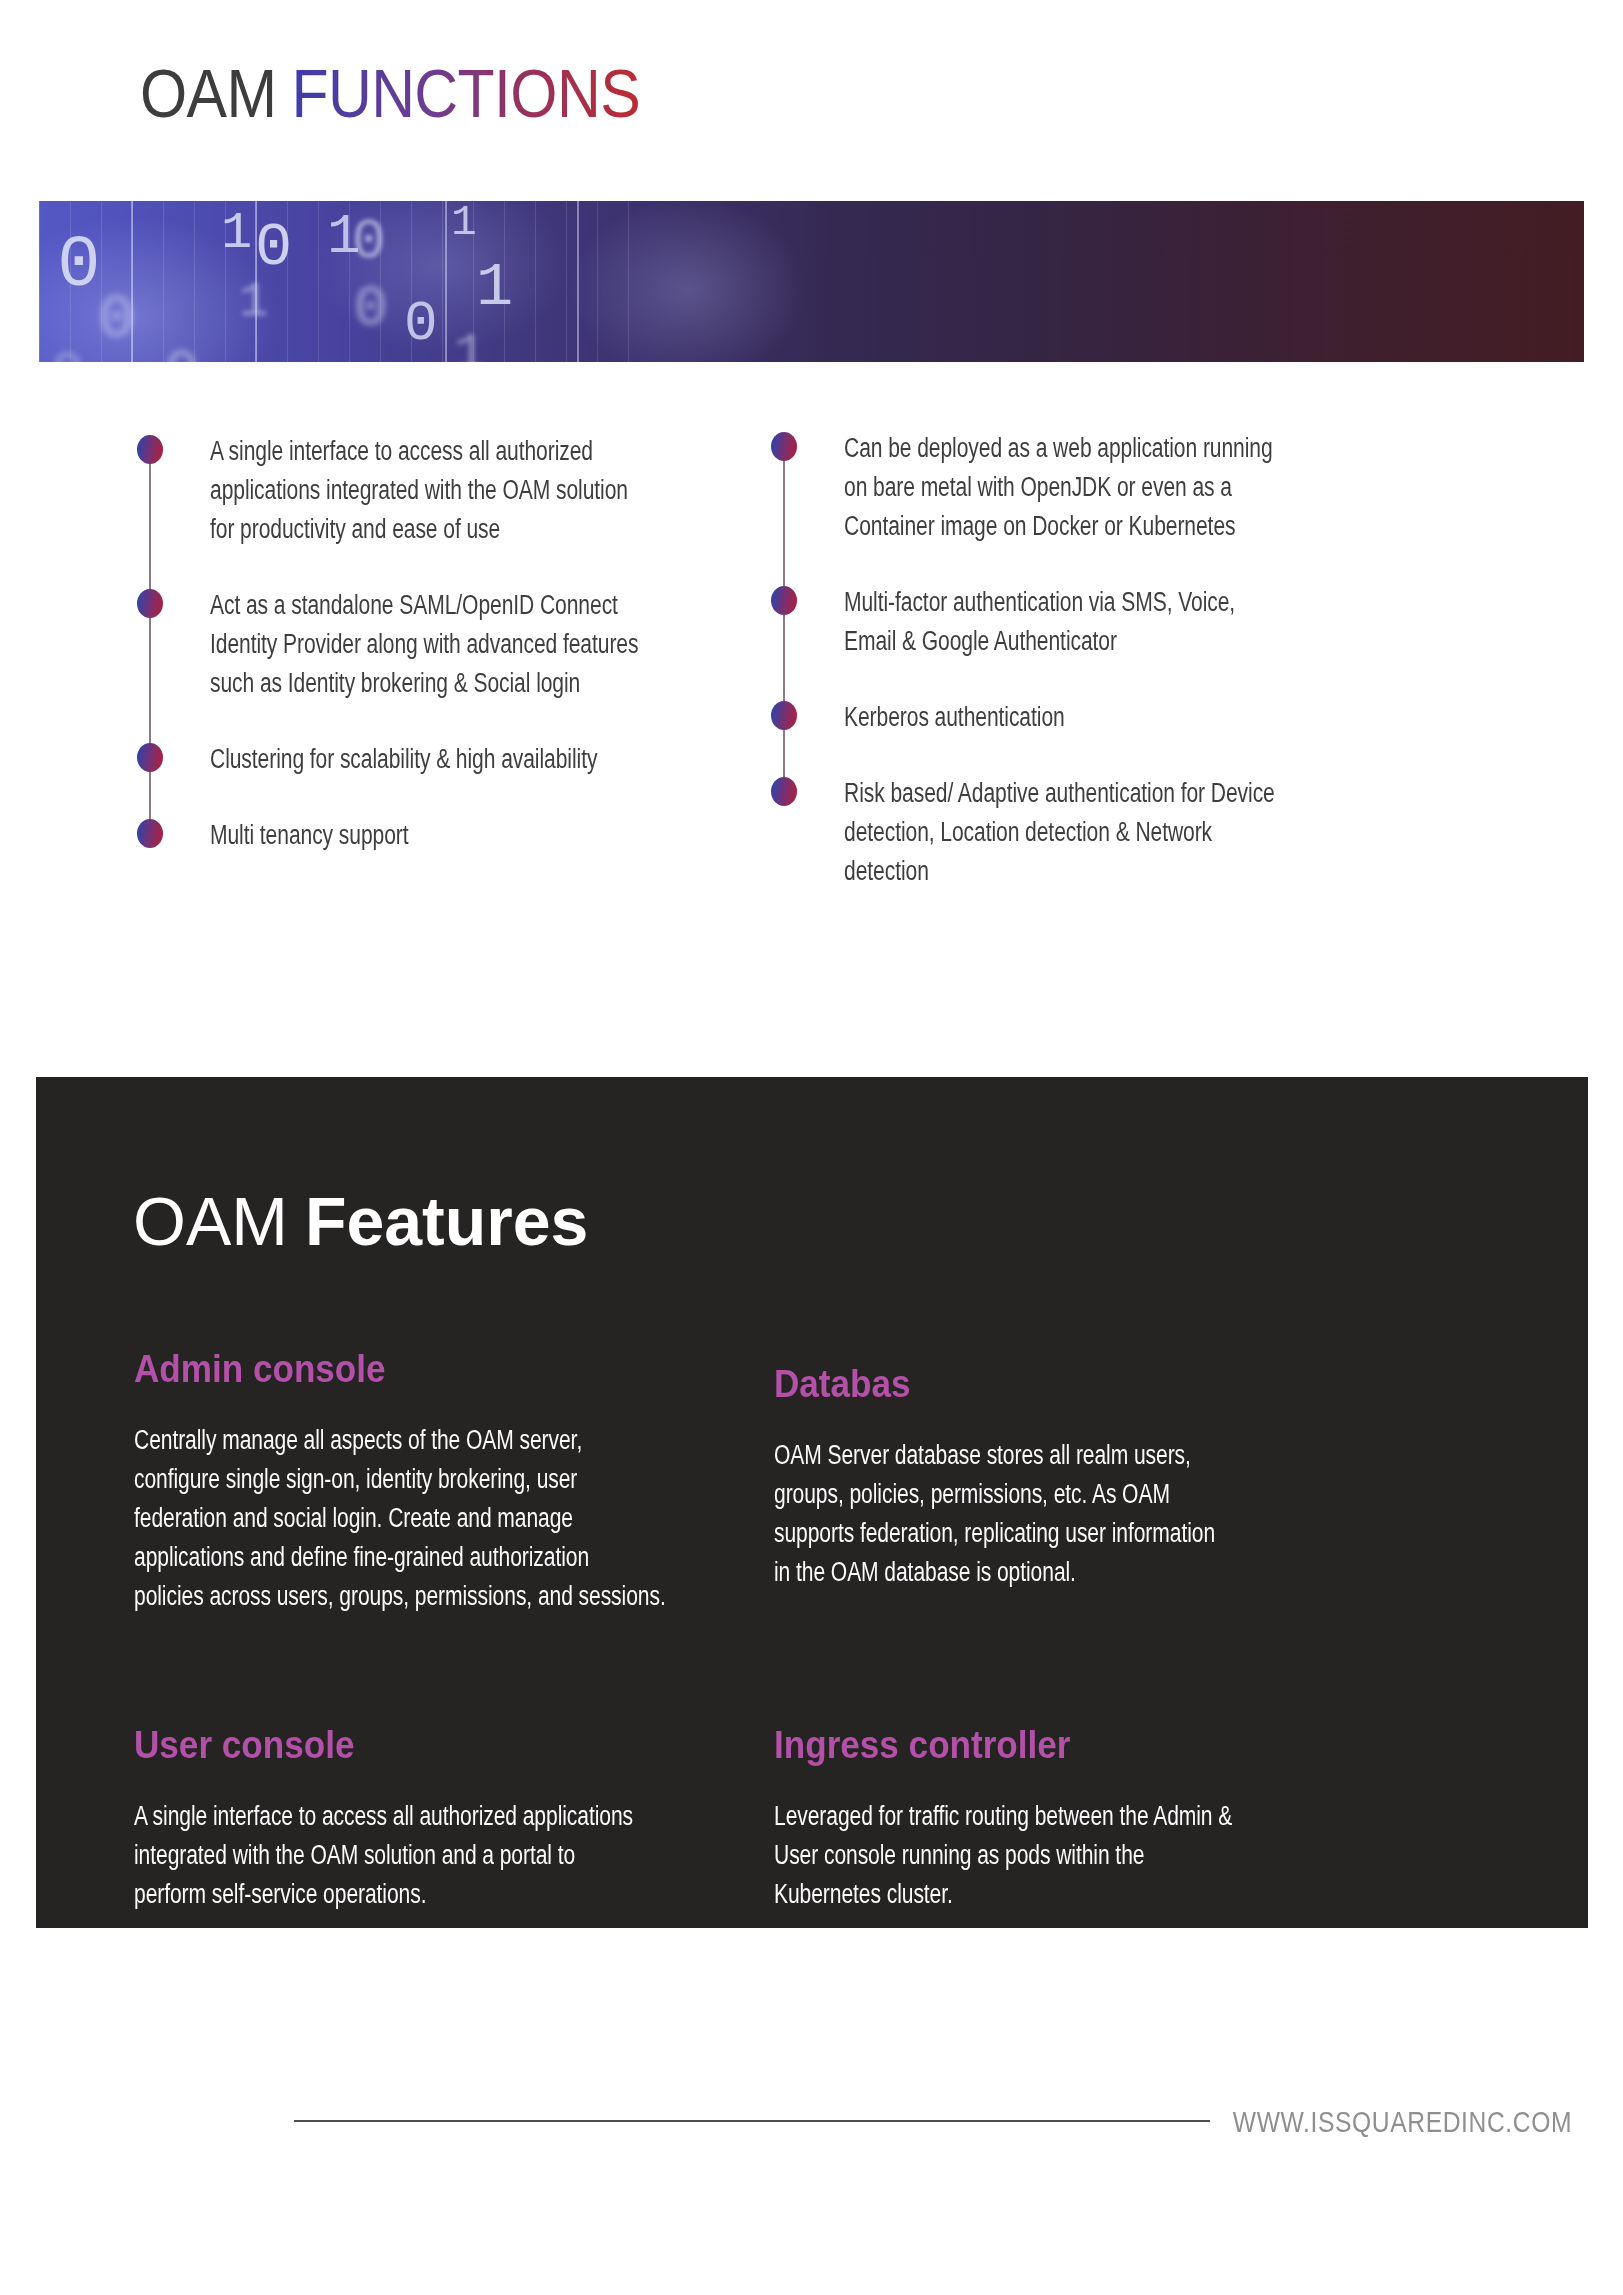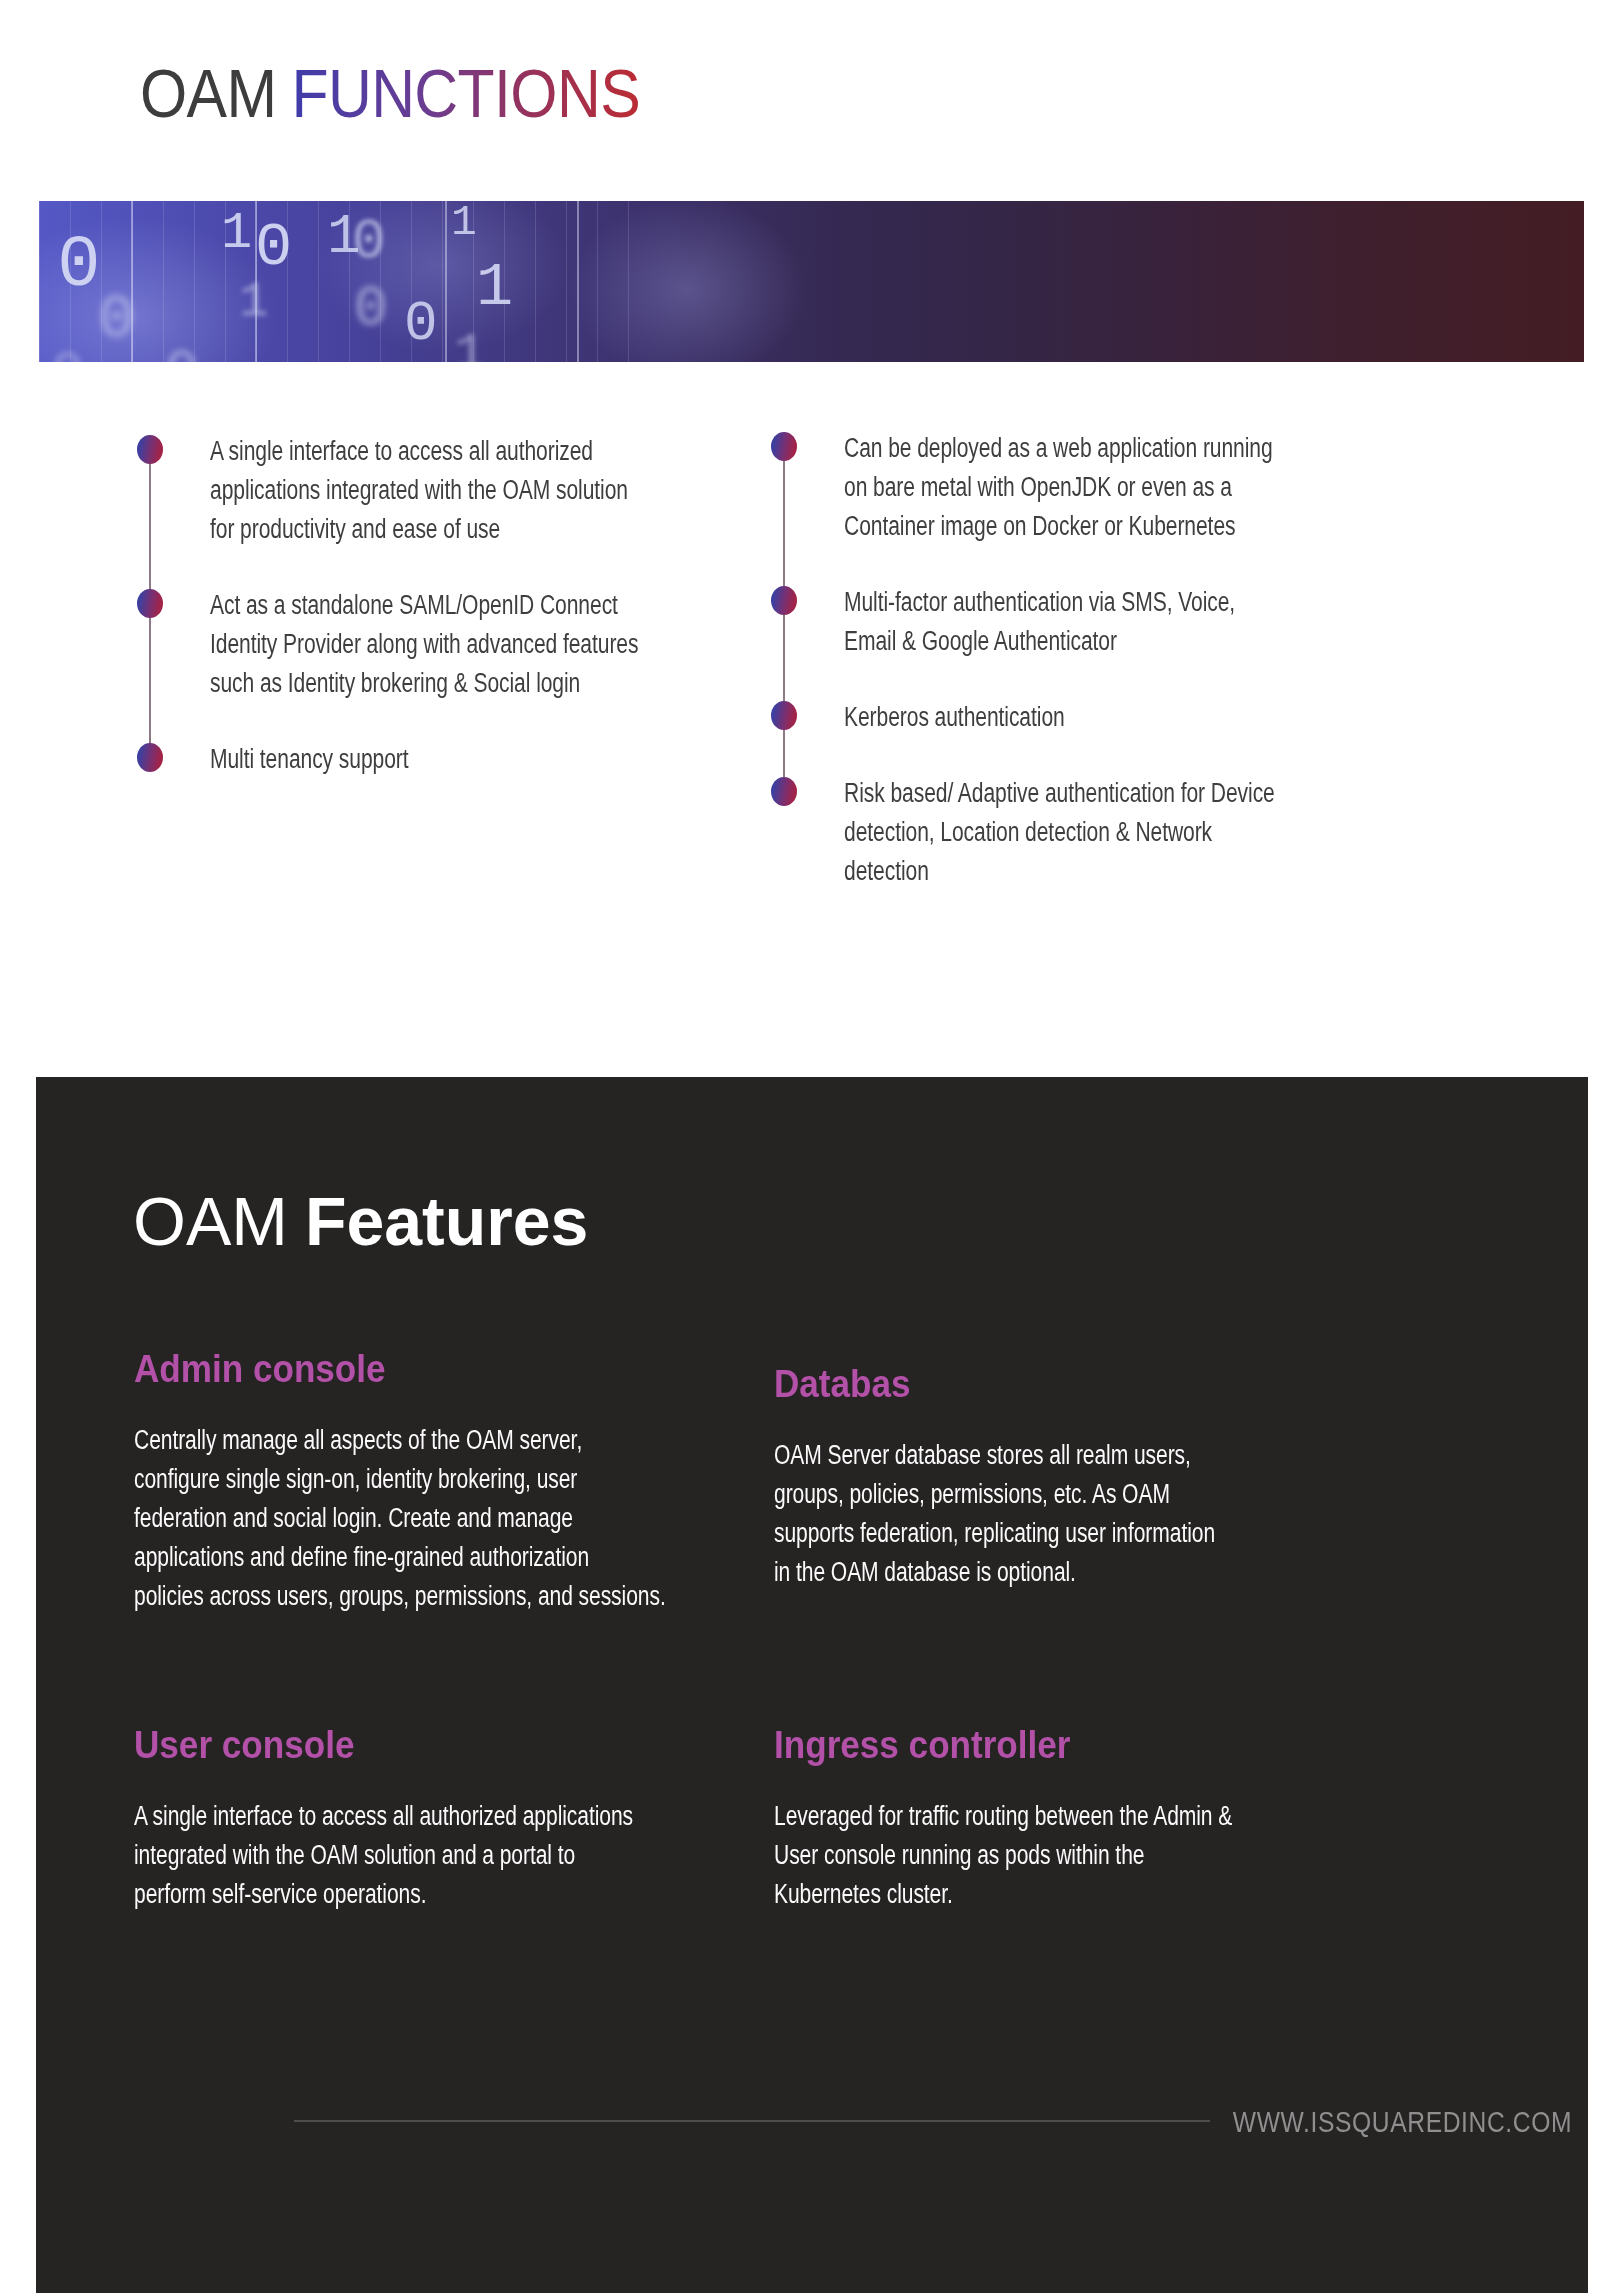--- a/index.html
+++ b/index.html
@@ -34,21 +34,21 @@
   .fn-col.left::before{bottom:19.6px;}
   .fn-col.right{left:771px;top:429px;}
   .fn-col.right::before{bottom:97px;}
   .fn-item{display:flex;align-items:flex-start;}
   .fn-dot{position:relative;flex:0 0 26px;width:26px;height:29px;border-radius:50%;margin-top:3.3px;
           background:linear-gradient(100deg,#3d3f9f 15%,#7c2f6e 55%,#a22348 85%);}
   .fn-text{margin:0 0 0 47px;font-size:27px;line-height:39px;color:#3e3e3e;letter-spacing:-0.1px;
            white-space:pre-line;width:654px;transform:scaleX(.78);transform-origin:0 0;}
 
   
-  .features{position:absolute;left:36px;top:1077px;width:1552px;height:1216px;background:var(--dark-bg,#262323);}
+  .features{position:absolute;left:36px;top:1077px;width:1552px;height:851px;background:var(--dark-bg,#262323);}
   .features-title{position:absolute;left:97px;top:105px;margin:0;font-size:68px;line-height:79px;
                   color:#ffffff;white-space:nowrap;font-weight:400;}
   .features-title .t-bold{font-weight:700;margin-left:17px;}
   .feature{position:absolute;width:693px;}
   .feature:nth-of-type(1){left:98px;top:268px;}
   .feature:nth-of-type(2){left:738px;top:283px;}
   .feature:nth-of-type(3){left:98px;top:644px;}
   .feature:nth-of-type(4){left:738px;top:644px;}
   .feature-heading{margin:0 0 29px 0;font-size:39px;line-height:47px;font-weight:700;
                    color:var(--accent-purple,#b351a9);white-space:nowrap;
@@ -103,20 +103,24 @@
   </div>
 
 
   <div class="fn-item">
     <span class="fn-dot"></span>
     <p class="fn-text">Act as a standalone SAML/OpenID Connect
 Identity Provider along with advanced features
 such as Identity brokering &amp; Social login</p>
   </div>
 
+  <div class="fn-item">
+    <span class="fn-dot"></span>
+    <p class="fn-text">Clustering for scalability &amp; high availability</p>
+  </div>
 
   <div class="fn-item">
     <span class="fn-dot"></span>
     <p class="fn-text">Multi tenancy support</p>
   </div>
 </div>
 
   <div class="fn-col right">
 
   <div class="fn-item">

